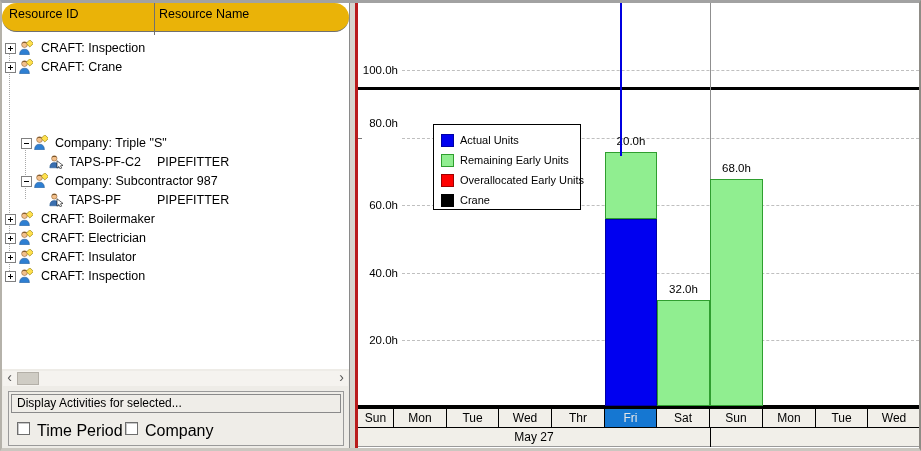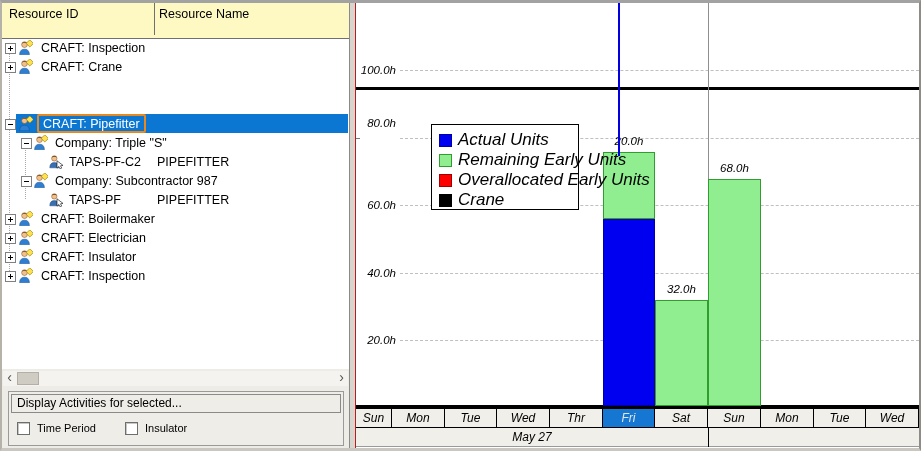--- a/index.html
+++ b/index.html
@@ -3,21 +3,21 @@
 <meta charset="utf-8">
 <style>
   html,body{margin:0;padding:0;background:#e8e6e1;}
   *{font-family:"Liberation Sans",sans-serif;}
   .window{position:relative;width:921px;height:451px;box-sizing:border-box;
     border-style:solid;border-width:3px 2px 3px 2px;border-color:#a2a2a2 #8f8c86 #cac7c0 #b5b2aa;
     background:#d8d5ce;overflow:hidden;}
   
   .left-panel{position:absolute;left:0;top:0;width:348px;height:445px;background:#fff;
     border-right:1px solid #8a8a8a;box-sizing:border-box;overflow:hidden;}
-  .hdr{position:absolute;left:0;top:0;width:100%;height:36px;background:#fef9c3;border-bottom:1px solid #707070;box-sizing:border-box;}
+  .hdr{position:absolute;left:0;top:0;width:100%;height:29px;background:#eab308;border-bottom:1px solid #707070;box-sizing:border-box;border-radius:15px;}
   .hdr-cell{position:absolute;top:4px;font-size:12.5px;color:#000;white-space:nowrap;}
   .hdr-div{position:absolute;left:152px;top:0;width:1px;height:32px;background:#707070;}
   .guide{position:absolute;width:0;border-left:1px dotted #a8a8a8;}
   .trow{position:absolute;left:0;width:100%;height:19px;font-size:12.5px;color:#000;}
   .expander{position:absolute;top:5px;width:9px;height:9px;background:#fff;border:1px solid #808080;box-sizing:content-box;}
   .expander::before{content:"";position:absolute;left:2px;right:2px;top:4px;height:1px;background:#000;}
   .expander.plus::after{content:"";position:absolute;top:2px;bottom:2px;left:4px;width:1px;background:#000;}
   .tico{position:absolute;top:2px;width:16px;height:15px;}
   .tlabel{position:absolute;top:3px;white-space:nowrap;}
   .selbg{position:absolute;left:14px;right:1px;top:0;height:19px;background:#0b77d3;}
@@ -25,40 +25,40 @@
     border-radius:2px;color:#fff;display:flex;align-items:center;padding:0 4px;white-space:nowrap;}
   .panel-bottom{position:absolute;left:0;top:366px;width:347px;height:79px;background:#eeece7;}
   .hsb{position:absolute;left:1px;top:2px;width:345px;height:15px;background:#f5f3ef;}
   .sb-ar{position:absolute;top:0;width:13px;height:15px;color:#555;font-size:14px;line-height:13px;text-align:center;}
   .sb-thumb{position:absolute;left:14px;top:1px;width:22px;height:13px;background:#cfccc4;border:1px solid #b3afa7;box-sizing:border-box;}
   .grp{position:absolute;left:6px;top:22px;width:336px;height:55px;border:1px solid #9a9a9a;background:#efede8;box-sizing:border-box;}
   .grp-title{position:absolute;left:2px;top:2px;right:2px;height:19px;border:1px solid #8a8a8a;line-height:17px;
     padding-left:5px;font-size:12px;box-sizing:border-box;white-space:nowrap;}
   .cb{position:absolute;top:30px;width:13px;height:13px;background:#fff;border:1px solid #6e6e6e;
     box-shadow:inset 1px 1px 0 rgba(0,0,0,.22);box-sizing:border-box;}
-  .cb-lb{position:absolute;top:30px;font-size:11px;white-space:nowrap;}
+  .cb-lb{position:absolute;top:30px;font-size:16px;white-space:nowrap;}
   
   .splitter{position:absolute;left:348px;top:0;width:5px;height:445px;background:#d8d5ce;}
   
   .chart{position:absolute;left:353px;top:0;width:564px;height:445px;background:#fff;
-    border-left:1px solid #b91c1c;box-sizing:border-box;overflow:hidden;font-style:italic;}
+    border-left:3px solid #b91c1c;box-sizing:border-box;overflow:hidden;}
   .gridline{position:absolute;left:44px;right:0;height:0;border-top:1px dashed #bfbfbf;z-index:0;}
   .ytick{position:absolute;left:0;width:4px;height:1px;background:#777;}
   .ylabel{position:absolute;left:0;width:40px;height:16px;line-height:16px;text-align:right;font-size:11.5px;color:#000;background:#fff;z-index:1;}
   .limit-line{position:absolute;left:0;right:0;height:3px;background:#000;z-index:1;}
   .axis-line{position:absolute;left:0;right:0;top:402px;height:3px;background:#000;z-index:1;}
   .week-line{position:absolute;left:352px;top:0;width:1px;height:402px;background:#8f8f8f;z-index:1;}
   .date-line{position:absolute;left:262px;top:0;width:2px;height:153px;background:#0000e0;z-index:3;}
   .bar{position:absolute;box-sizing:border-box;border:1px solid #000;z-index:2;}
   .bar-label{position:absolute;height:15px;text-align:center;font-size:11.5px;color:#000;z-index:2;}
   .legend{position:absolute;left:75px;top:121px;width:148px;height:86px;background:#fff;border:1px solid #000;
     box-sizing:border-box;padding:5px 0 0 7px;z-index:5;}
   .lg-row{height:20px;display:flex;align-items:center;}
   .lg-sq{width:13px;height:13px;border:1px solid #000;box-sizing:border-box;margin-right:6px;flex:none;}
-  .lg-lb{font-size:17px;white-space:nowrap;}
+  .lg-lb{font-size:11px;white-space:nowrap;}
   .xaxis{position:absolute;left:0;top:405px;width:564px;height:20px;background:#f1efe9;
     border-top:1px solid #000;border-bottom:1px solid #000;box-sizing:border-box;}
   .dcell{position:absolute;top:0;height:18px;line-height:18px;text-align:center;border-right:1px solid #000;
     box-sizing:border-box;font-size:12px;color:#000;overflow:hidden;}
   .dcell.active{background:#1577d2;color:#e5e5e5;}
   .xdates{position:absolute;left:0;top:425px;width:564px;height:19px;background:#f1efe9;border-bottom:1px solid #9a9a9a;box-sizing:border-box;}
   .wk{position:absolute;top:0;height:18px;line-height:18px;text-align:center;font-size:12px;color:#000;}
   .wkdiv{position:absolute;left:352px;top:0;width:1px;height:19px;background:#000;}
 </style>
 </head>
@@ -101,28 +101,20 @@
       <span class="tlabel" style="left:39px">CRAFT: Inspection</span>
     </div>
     <div class="trow" style="top:54px">
       <span class="expander plus" style="left:3px"></span>
       <svg class="tico" style="left:15px" viewBox="0 0 16 15">
           <use href="#ico-person-tag"></use>
         </svg>
       <span class="tlabel" style="left:39px">CRAFT: Crane</span>
     </div>
 
-    <div class="trow" style="top:111px">
-      <span class="selbg"></span>
-      <span class="expander" style="left:3px"></span>
-      <svg class="tico" style="left:15px" viewBox="0 0 16 15">
-          <use href="#ico-person-tag"></use>
-        </svg>
-      <span class="sel-box">CRAFT: Pipefitter</span>
-    </div>
 
     <div class="trow" style="top:130px">
       <span class="expander" style="left:19px"></span>
       <svg class="tico" style="left:30px" viewBox="0 0 16 15">
           <use href="#ico-person-tag"></use>
         </svg>
       <span class="tlabel" style="left:53px">Company: Triple "S"</span>
     </div>
     <div class="trow" style="top:149px">
       <svg class="tico" style="left:46px" viewBox="0 0 16 15">
@@ -179,21 +171,21 @@
       <div class="hsb">
         <span class="sb-ar" style="left:0">‹</span>
         <span class="sb-thumb"></span>
         <span class="sb-ar" style="right:0">›</span>
       </div>
       <div class="grp">
         <div class="grp-title">Display Activities for selected...</div>
         <span class="cb" style="left:8px"></span>
         <span class="cb-lb" style="left:28px">Time Period</span>
         <span class="cb" style="left:116px"></span>
-        <span class="cb-lb" style="left:136px">Insulator</span>
+        <span class="cb-lb" style="left:136px">Company</span>
       </div>
     </div>
   </div>
 
   <div class="splitter"></div>
 
   <div class="chart">
 
     <div class="gridline" style="top:67px"></div>
     <div class="gridline" style="top:135px"></div>

